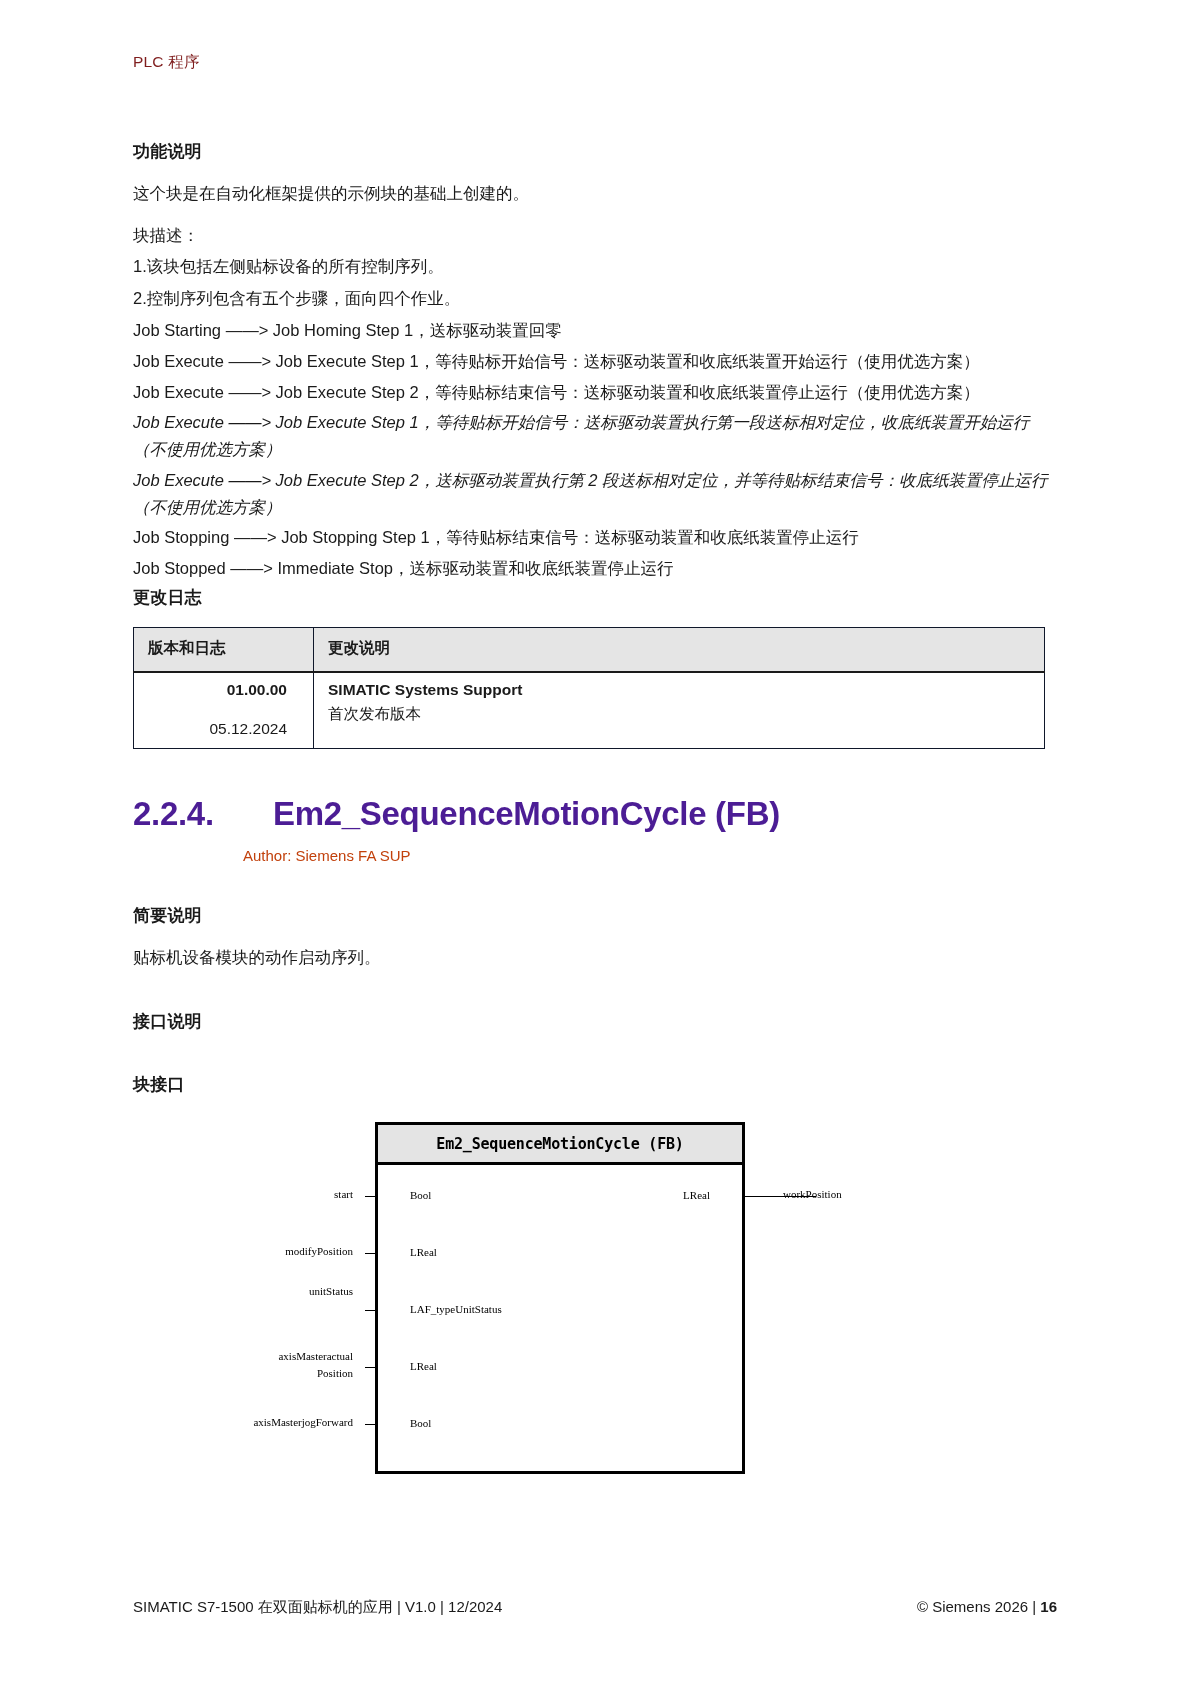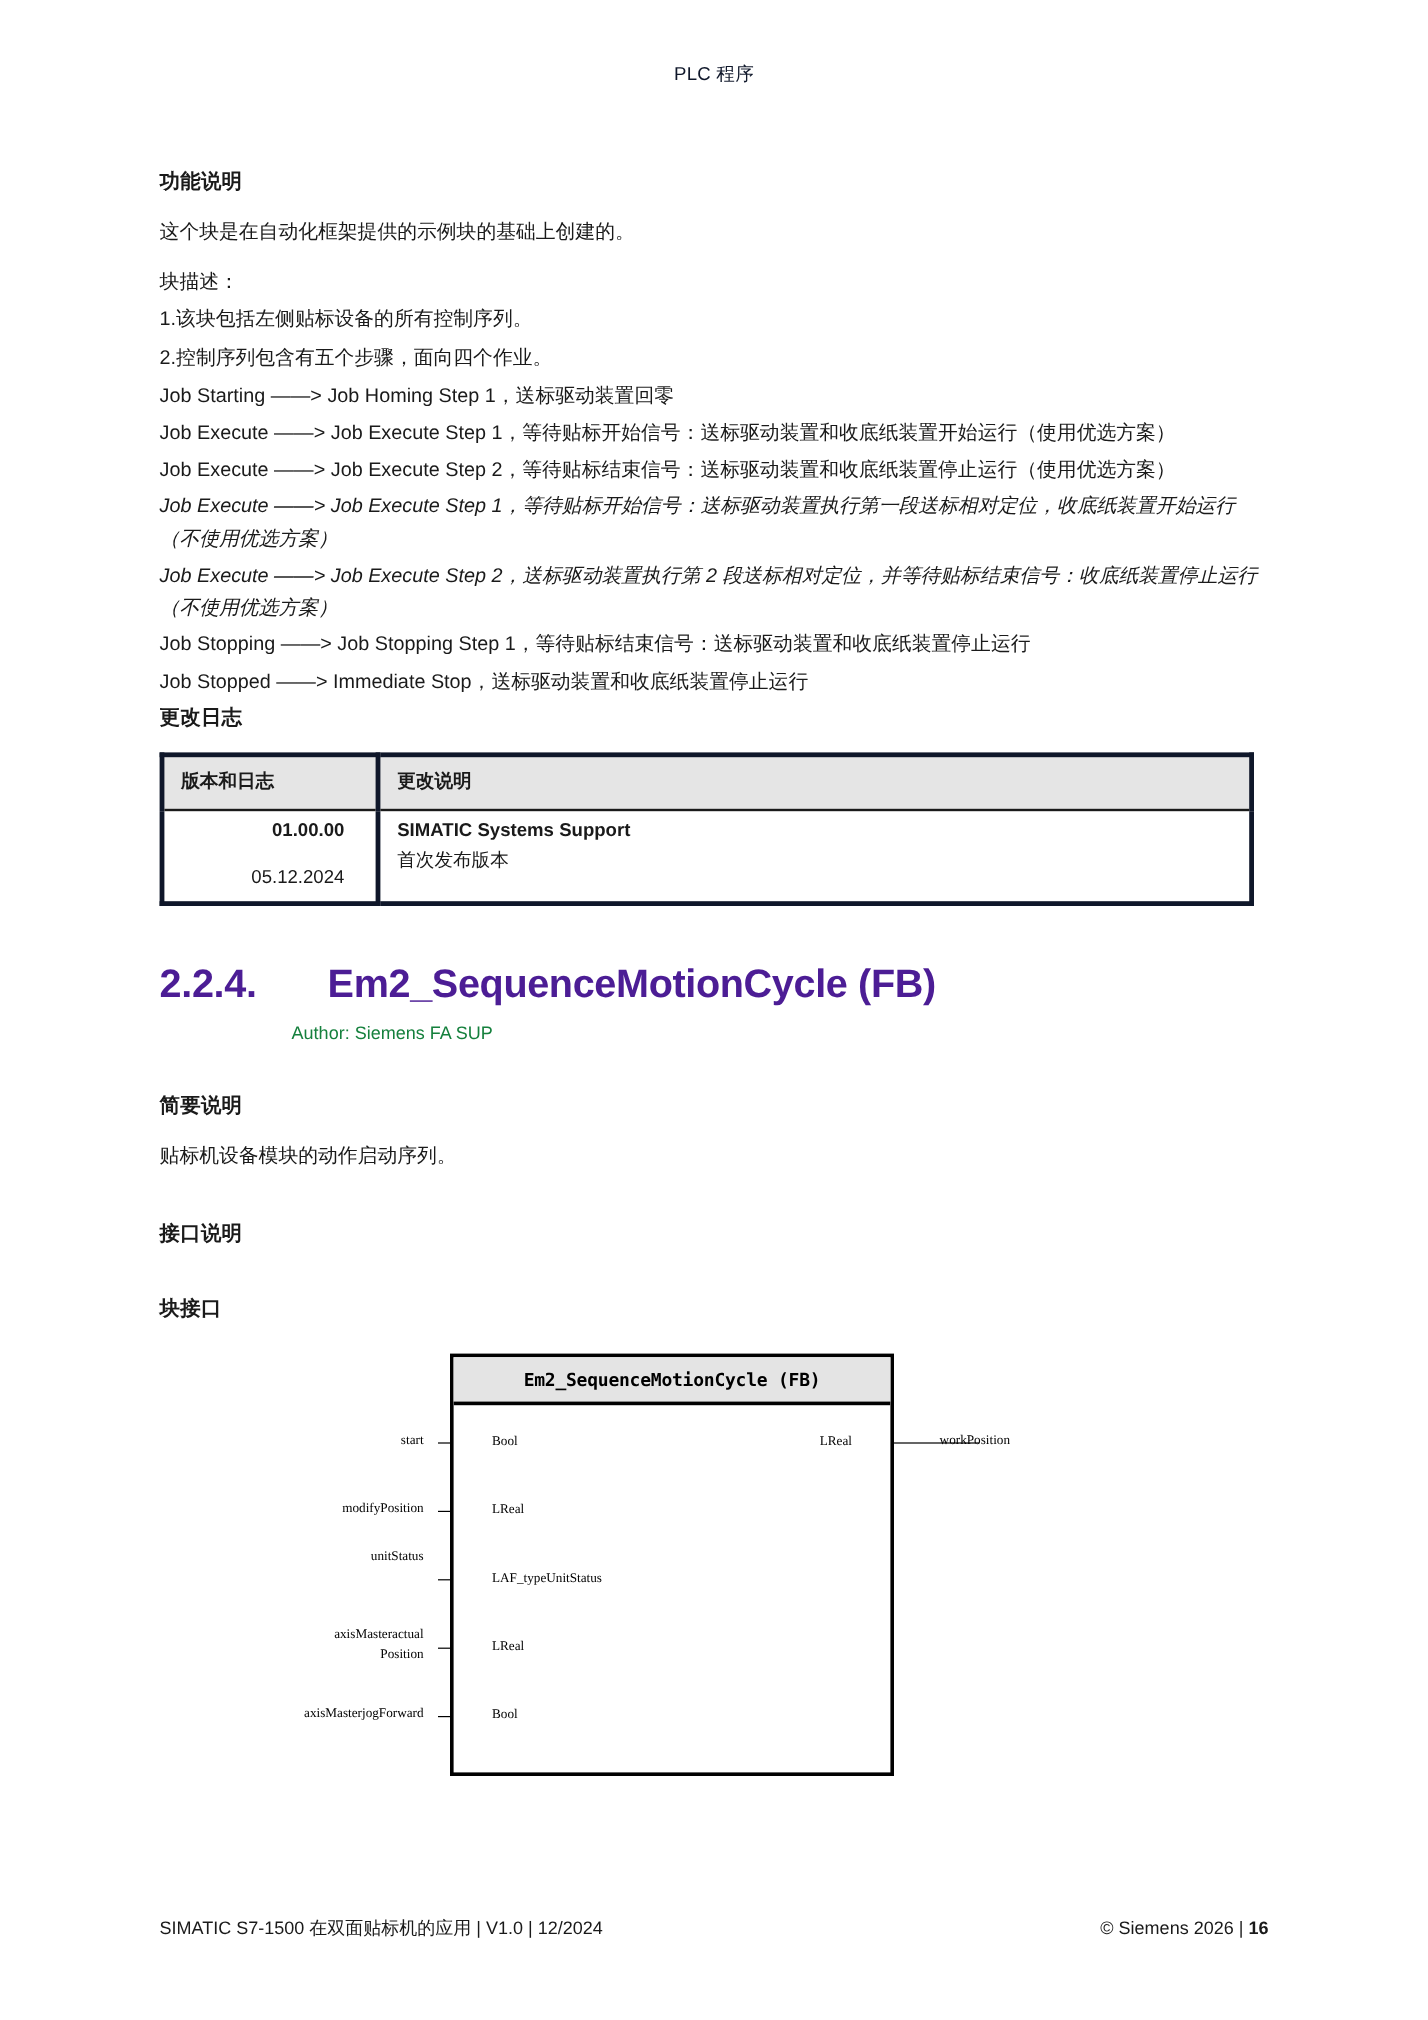--- a/index.html
+++ b/index.html
@@ -19,23 +19,23 @@
     height: 1683px;
     padding: 0;
   }
 
   
   .page-header {
     position: absolute;
     top: 52px;
     left: 133px;
     right: 133px;
-    text-align: center;
+    text-align: left;
     font-size: 15.5px;
-    color: #0f172a;
+    color: #7f1d1d;
     letter-spacing: .2px;
   }
 
   
   .content {
     position: absolute;
     top: 140px;
     left: 133px;
     width: 920px;
   }
@@ -67,21 +67,21 @@
 
   
   .log-title { margin-top: 52px; }
   table.changelog {
     border-collapse: collapse;
     width: 912px;
     margin-top: 14px;
     table-layout: fixed;
   }
   table.changelog th, table.changelog td {
-    border: 4px solid #0f172a;
+    border: 1px solid #0f172a;
     padding: 0;
     vertical-align: top;
   }
   table.changelog thead th {
     background: #e5e5e5;
     font-size: 15.5px;
     font-weight: bold;
     text-align: left;
     padding: 10px 12px 12px 14px;
     border-bottom: 2.5px solid #1a1a1a;
@@ -106,21 +106,21 @@
     letter-spacing: -0.3px;
     color: #4c1d95;
     display: flex;
     align-items: baseline;
   }
   .h2 .num { width: 140px; flex: 0 0 140px; }
   .author {
     margin-top: 14px;
     margin-left: 110px;
     font-size: 15px;
-    color: #15803d;
+    color: #c2410c;
   }
 
   
   .fbwrap {
     position: relative;
     margin-top: 26px;
     height: 355px;
     width: 920px;
   }
   .fbbox {

